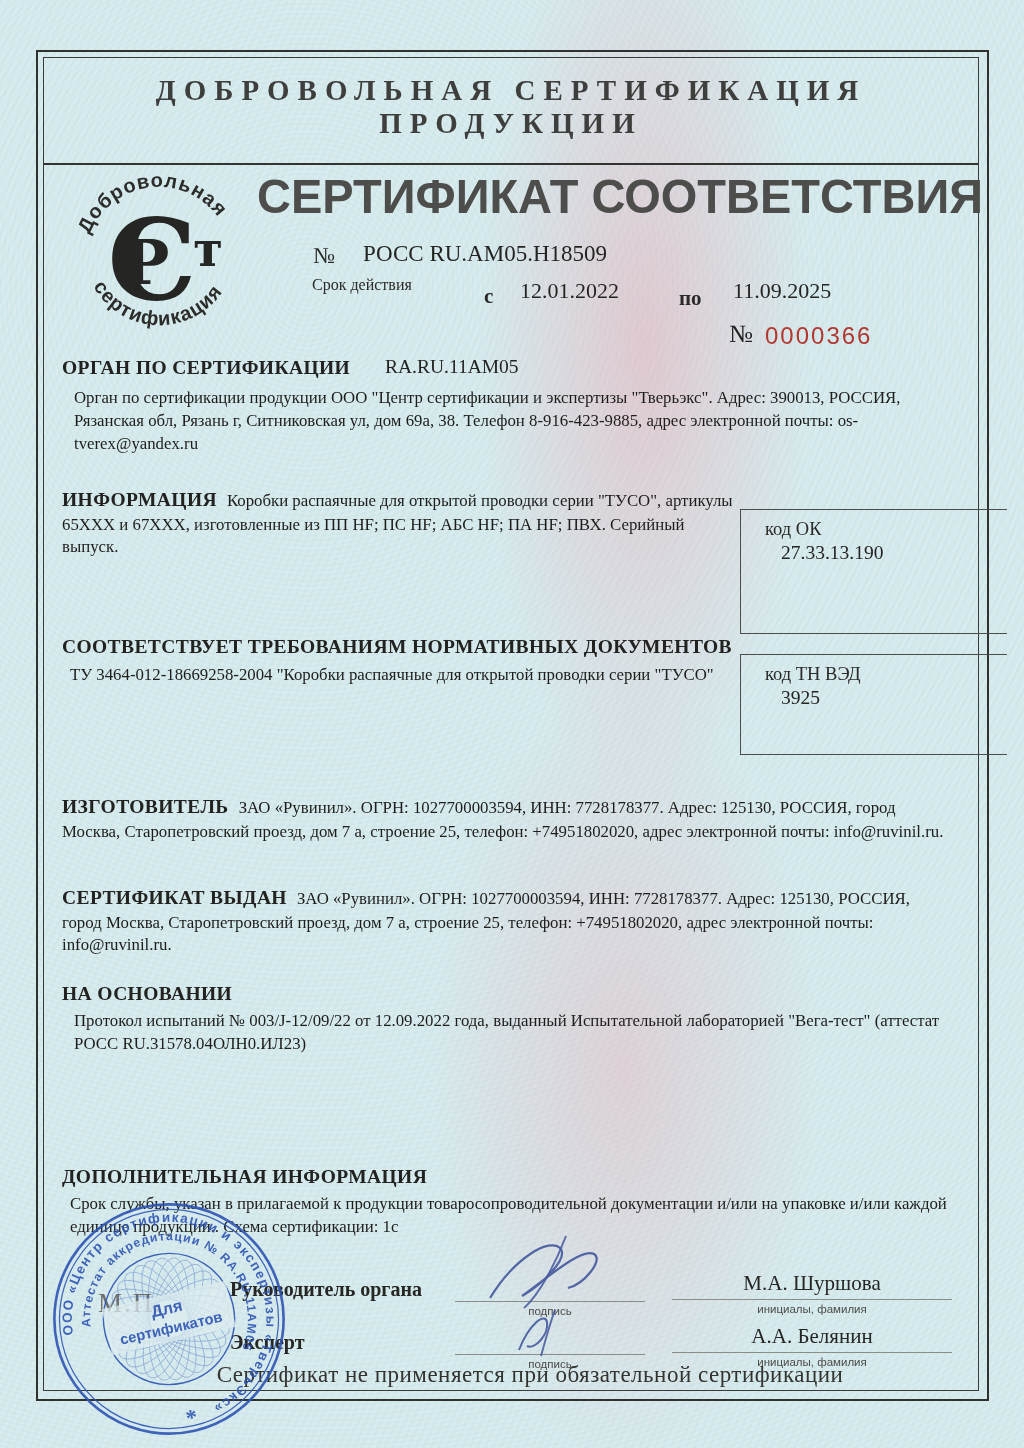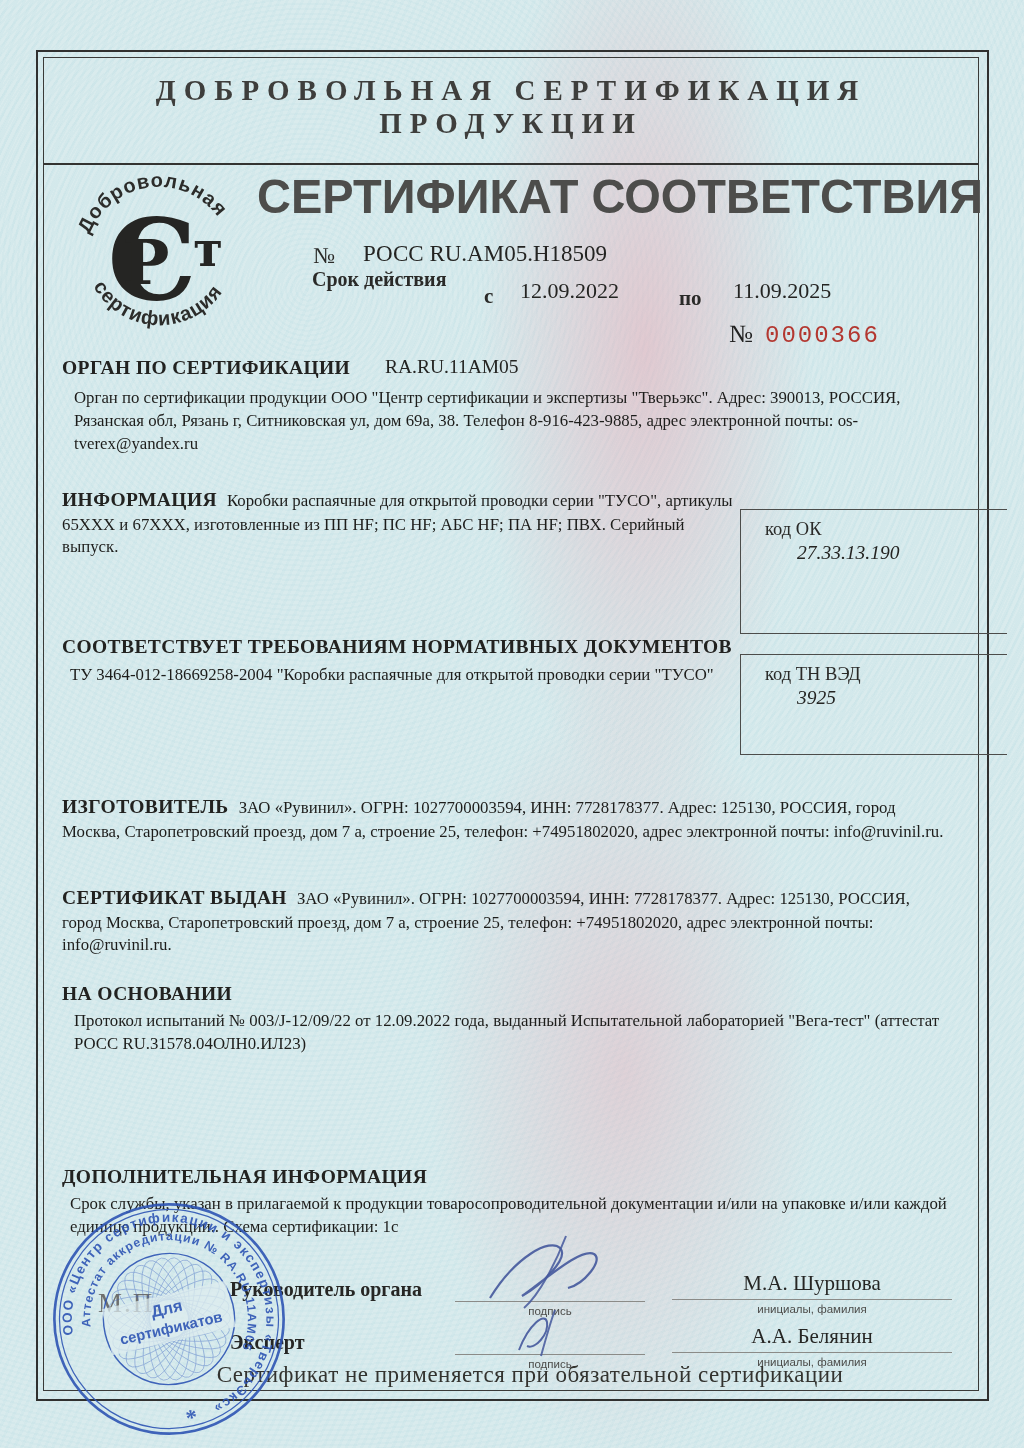--- a/index.html
+++ b/index.html
@@ -24,40 +24,40 @@
   
   .hdr-title{left:44px;top:74px;width:934px;text-align:center;
     font-size:29px;font-weight:700;letter-spacing:8px;color:#3e3e3c;}
   
   .cert-title{left:257px;top:168px;width:665px;
     font-family:"Liberation Sans","DejaVu Sans",sans-serif;
     font-size:47px;font-weight:700;color:#4d4d4b;letter-spacing:0px;
     transform:scaleY(1.04);white-space:nowrap;}
   .num-label{left:313px;top:243px;font-size:23px;color:#2a2a28;}
   .num-value{left:363px;top:241px;font-size:23px;color:#242422;}
-  .valid-label{left:312px;top:268px;font-size:20px;font-weight:700;color:#2a2a28;}
+  .valid-label{left:312px;top:276px;font-size:16px;font-weight:400;color:#2a2a28;}
   .valid-c{left:484px;top:284px;font-size:21px;font-weight:700;color:#2a2a28;}
   .valid-from{left:520px;top:278px;font-size:22px;color:#242422;}
   .valid-po{left:679px;top:286px;font-size:21px;font-weight:700;color:#2a2a28;}
   .valid-to{left:733px;top:278px;font-size:22px;color:#242422;}
   .serial-no{left:729px;top:320px;font-size:25px;color:#222;}
   .serial-value{left:765px;top:322px;font-size:24px;color:#b33730;
-    font-family:Liberation Mono, monospace;letter-spacing:2px;}
+    font-family:Liberation Sans, sans-serif;letter-spacing:2px;}
   
   .sec-label{font-size:19.5px;font-weight:700;color:#222220;letter-spacing:.4px;}
   .sec-label-inline{font-size:19.5px;font-weight:700;color:#222220;letter-spacing:.4px;margin-right:10px;}
   .body-text{font-size:16.8px;line-height:1.36;color:#1d1d1b;}
   .organ-head{left:62px;top:357px;}
   .organ-code{left:385px;top:356px;font-size:19.5px;color:#242422;}
   .organ-text{left:74px;top:387px;width:884px;}
   .product-para{left:62px;top:487px;width:680px;}
   .code-box{border:1.2px solid #4c4c4a;border-right:none;padding:9px 24px;}
   .ok-box{left:740px;top:509px;width:218px;height:105px;}
   .box-label{font-size:18.5px;color:#2a2a28;}
-  .box-value{font-size:19.5px;color:#242422;margin-left:32px;margin-top:2px;font-style:italic;}
+  .box-value{font-size:19.5px;color:#242422;margin-left:16px;margin-top:2px;}
   .compl-head{left:62px;top:636px;}
   .compl-text{left:70px;top:664px;width:680px;}
   .tnved-box{left:740px;top:654px;width:218px;height:81px;}
   .manuf-para{left:62px;top:794px;width:888px;}
   .issued-para{left:62px;top:885px;width:888px;}
   .basis-head{left:62px;top:983px;}
   .basis-text{left:74px;top:1010px;width:884px;}
   .add-head{left:62px;top:1166px;}
   .add-text{left:70px;top:1193px;width:895px;}
   
@@ -115,21 +115,21 @@
     <text x="92" y="131" text-anchor="middle" font-family="DejaVu Serif, serif" font-weight="700" font-size="112" fill="#252523">С</text>
     <text x="86" y="116" text-anchor="middle" font-family="DejaVu Serif, serif" font-weight="700" font-size="62" fill="#252523">Р</text>
     <text x="148" y="98" text-anchor="middle" font-family="DejaVu Serif, serif" font-weight="700" font-size="48" fill="#252523">т</text>
   </svg>
 
   <div class="abs cert-title content-z">СЕРТИФИКАТ СООТВЕТСТВИЯ</div>
   <div class="abs num-label content-z">№</div>
   <div class="abs num-value content-z">РОСС RU.AM05.H18509</div>
   <div class="abs valid-label content-z">Срок действия</div>
   <div class="abs valid-c content-z">с</div>
-  <div class="abs valid-from content-z">12.09.2022</div>
+  <div class="abs valid-from content-z">12.01.2022</div>
   <div class="abs valid-po content-z">по</div>
   <div class="abs valid-to content-z">11.09.2025</div>
   <div class="abs serial-no content-z">№</div>
   <div class="abs serial-value content-z">0000366</div>
 
   <div class="abs organ-head sec-label content-z">ОРГАН ПО СЕРТИФИКАЦИИ</div>
   <div class="abs organ-code content-z">RA.RU.11AM05</div>
   <div class="abs organ-text body-text content-z">Орган по сертификации продукции ООО "Центр сертификации и экспертизы "Тверьэкс". Адрес: 390013, РОССИЯ, Рязанская обл, Рязань г, Ситниковская ул, дом 69а, 38. Телефон 8-916-423-9885, адрес электронной почты: os-tverex@yandex.ru</div>
 
   <p class="abs product-para body-text content-z" style="margin:0"><span class="sec-label-inline">ИНФОРМАЦИЯ</span><span>Коробки распаячные для открытой проводки серии "ТУСО", артикулы 65ХХХ и 67ХХХ, изготовленные из ПП HF; ПС HF; АБС HF; ПА HF; ПВХ. Серийный выпуск.</span></p>

